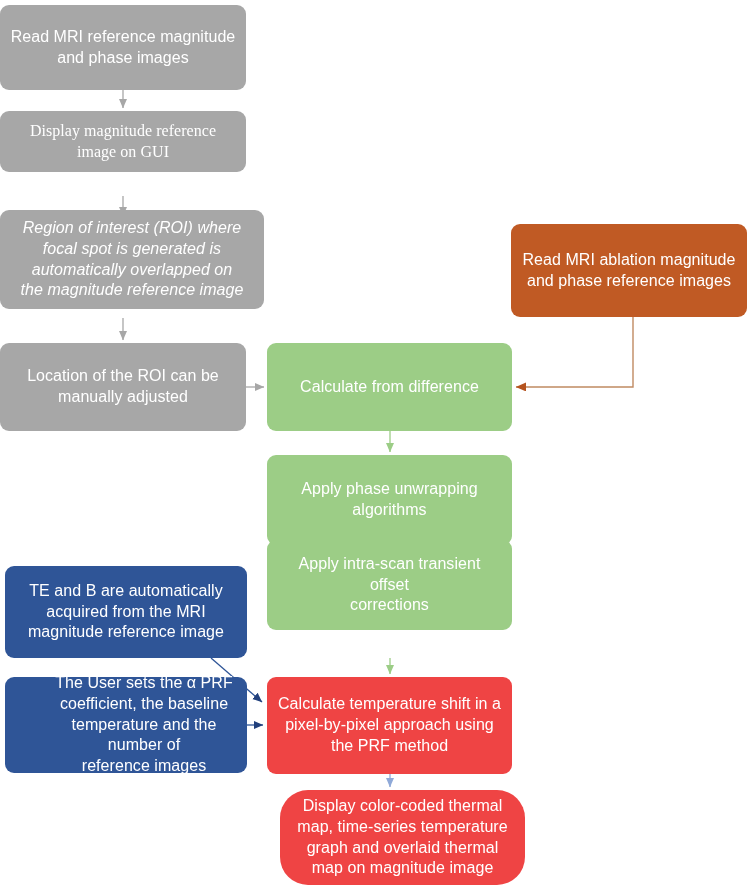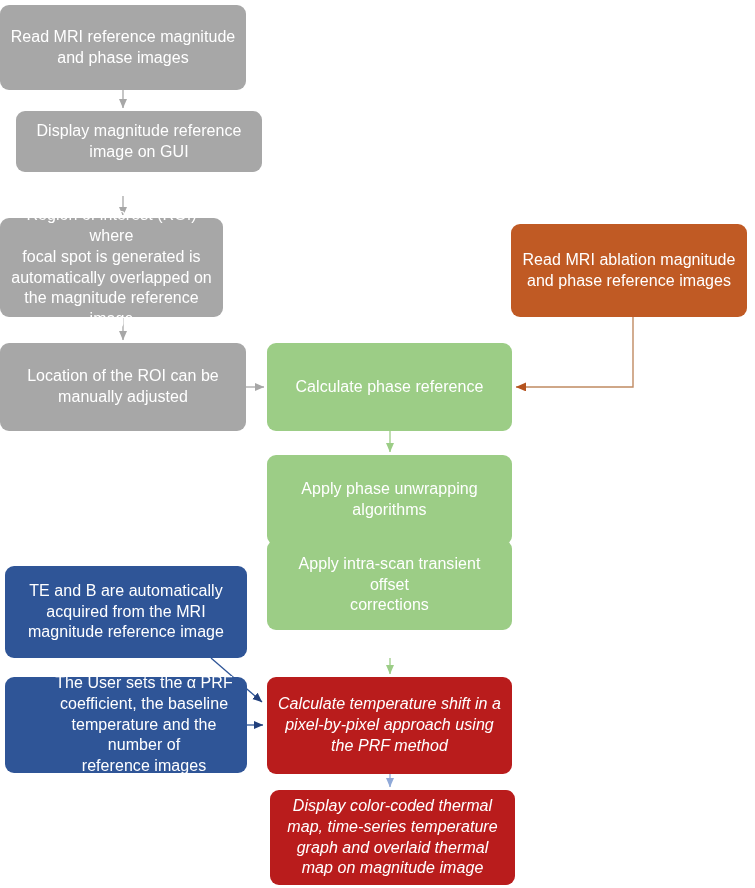--- a/index.html
+++ b/index.html
@@ -29,21 +29,21 @@
     padding: 6px 10px;
     line-height: 1.30;
     font-size: 16px;
     letter-spacing: 0.05px;
     white-space: pre-line;
   }
   .n-gray   { background: #a7a7a7; }
   .n-green  { background: #9ccd86; }
   .n-orange { background: #c05a24; }
   .n-dblue  { background: #2f5597; text-align: center; }
-  .n-lblue  { background: #b91c1c; font-style: italic; }
+  .n-lblue  { background: #ef4444; }
 
   svg.edges {
     position: absolute;
     left: 0;
     top: 0;
     width: 755px;
     height: 888px;
     pointer-events: none;
   }
 </style>
@@ -85,53 +85,53 @@
 
     <path d="M211,658 L262,702" stroke="#2f5597" stroke-width="1.3" fill="none" marker-end="url(#ah-dblue)"></path>
     <path d="M247,725 L263,725" stroke="#2f5597" stroke-width="1.3" fill="none" marker-end="url(#ah-dblue)"></path>
 
     <path d="M390,774 L390,787" stroke="#8fa9d8" stroke-width="1.3" fill="none" marker-end="url(#ah-lblue)"></path>
   </svg>
 
   <div class="node n-gray" style="left:0px; top:5px; width:246px; height:85px;">Read MRI reference magnitude
 and phase images</div>
 
-  <div class="node n-gray" style="left:16px; top:111px; width:246px; height:61px;">Display magnitude reference
+  <div class="node n-gray" style="left:0px; top:111px; width:246px; height:61px;font-family:Liberation Serif, serif;">Display magnitude reference
 image on GUI</div>
 
-  <div class="node n-gray" style="left:0px; top:218px; width:223px; height:99px;">Region of interest (ROI) where
+  <div class="node n-gray" style="left:0px; top:210px; width:264px; height:99px;font-style:italic;">Region of interest (ROI) where
 focal spot is generated is
 automatically overlapped on
 the magnitude reference image</div>
 
   <div class="node n-gray" style="left:0px; top:343px; width:246px; height:88px;">Location of the ROI can be
 manually adjusted</div>
 
   <div class="node n-orange" style="left:511px; top:224px; width:236px; height:93px;">Read MRI ablation magnitude
 and phase reference images</div>
 
-  <div class="node n-green" style="left:267px; top:343px; width:245px; height:88px;">Calculate phase reference</div>
+  <div class="node n-green" style="left:267px; top:343px; width:245px; height:88px;">Calculate from difference</div>
 
   <div class="node n-green" style="left:267px; top:455px; width:245px; height:90px;">Apply phase unwrapping
 algorithms</div>
 
   <div class="node n-green" style="left:267px; top:540px; width:245px; height:90px;">Apply intra-scan transient offset
 corrections</div>
 
   <div class="node n-dblue" style="left:5px; top:566px; width:242px; height:92px;">TE and B are automatically
 acquired from the MRI
 magnitude reference image</div>
 
   <div class="node n-dblue" style="left:5px; top:677px; width:242px; height:96px;padding-left:46px;">The User sets the α PRF
 coefficient, the baseline
 temperature and the number of
 reference images</div>
 
   <div class="node n-lblue" style="left:267px; top:677px; width:245px; height:97px;">Calculate temperature shift in a
 pixel-by-pixel approach using
 the PRF method</div>
 
-  <div class="node n-lblue" style="left:270px; top:790px; width:245px; height:95px;">Display color-coded thermal
+  <div class="node n-lblue" style="left:280px; top:790px; width:245px; height:95px;border-radius:28px;">Display color-coded thermal
 map, time-series temperature
 graph and overlaid thermal
 map on magnitude image</div>
 
 </div>
 
 </body></html>

